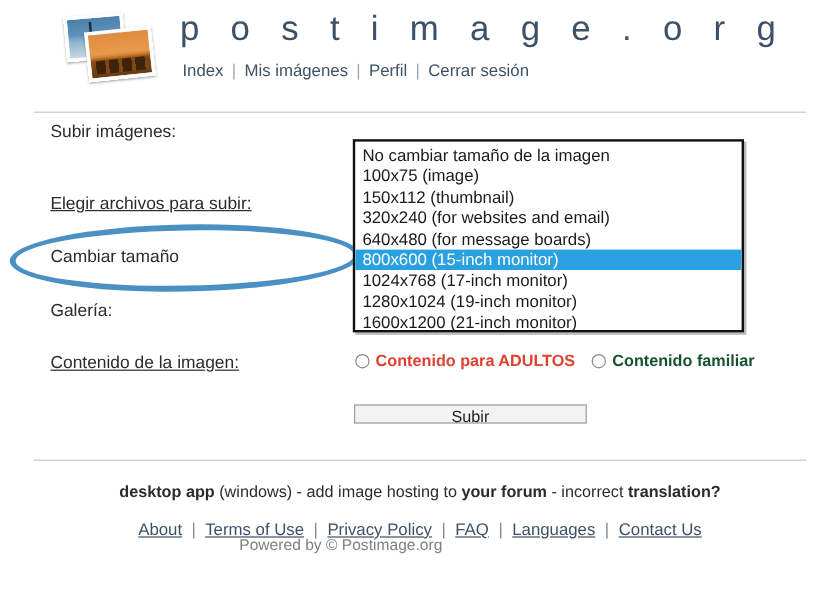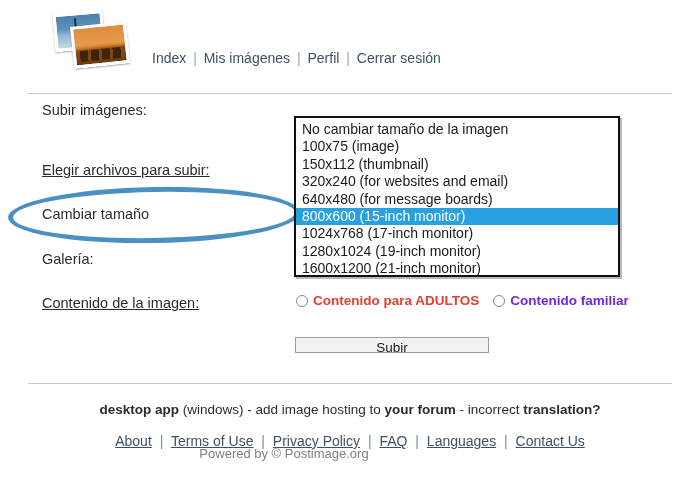--- a/index.html
+++ b/index.html
@@ -168,21 +168,21 @@
     width: 12px; height: 12px;
     border: 1px solid #8a8a8a;
     border-radius: 50%;
     background: #fff;
     box-sizing: border-box;
     vertical-align: middle;
     cursor: pointer;
   }
   .radio-label { vertical-align: middle; padding-left: 5px; cursor: pointer; }
   #radio-adult-label { color: #e04030; }
-  #radio-family-label { color: #6d28d9; }
+  #radio-family-label { color: #14532d; }
   .radio-gap { display: inline-block; width: 14px; }
 
   
   #submit-button {
     position: absolute;
     left: 295px; top: 337px;
     width: 194px; height: 16px;
     background: #f3f3f3;
     border: 1px solid #9b9b9b;
     box-sizing: border-box;
@@ -234,20 +234,21 @@
 </head>
 <body>
 
 <div id="header">
 
   <div id="logo">
     <div class="photo photo-blue"></div>
     <div class="photo photo-orange"></div>
   </div>
 
+  <div id="site-title">p o s t i m a g e . o r g</div>
 
   <div id="nav">
     <span class="nav-link">Index</span>
     <span class="nav-sep">|</span>
     <span class="nav-link">Mis imágenes</span>
     <span class="nav-sep">|</span>
     <span class="nav-link">Perfil</span>
     <span class="nav-sep">|</span>
     <span class="nav-link">Cerrar sesión</span>
   </div>

